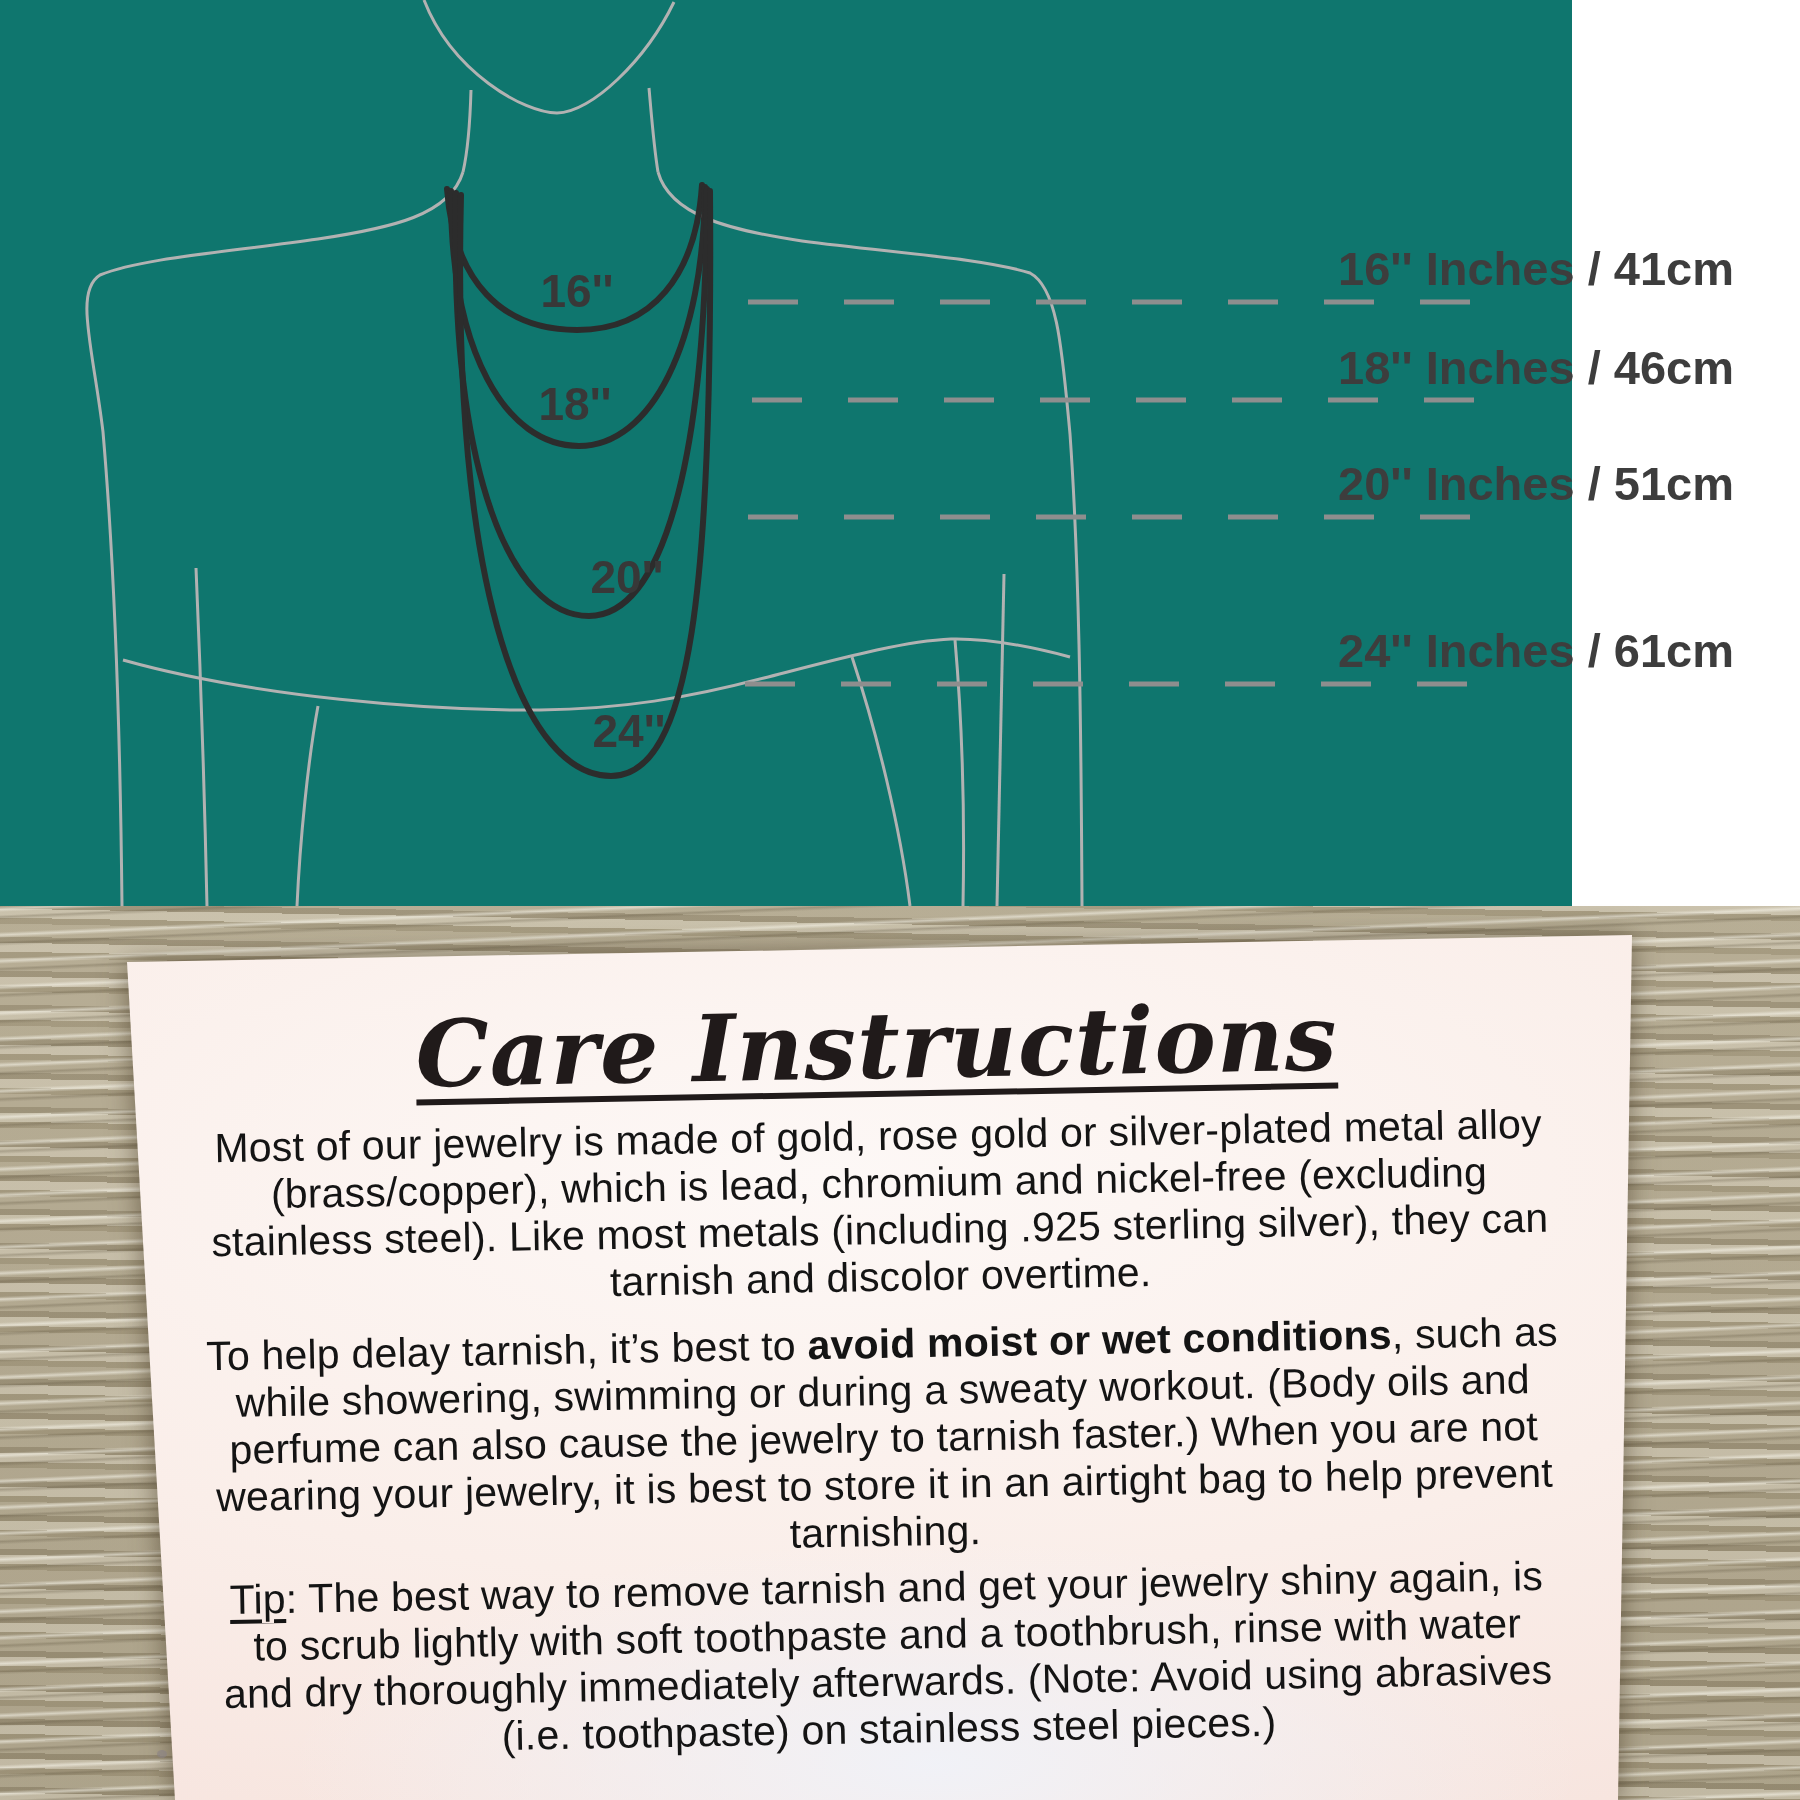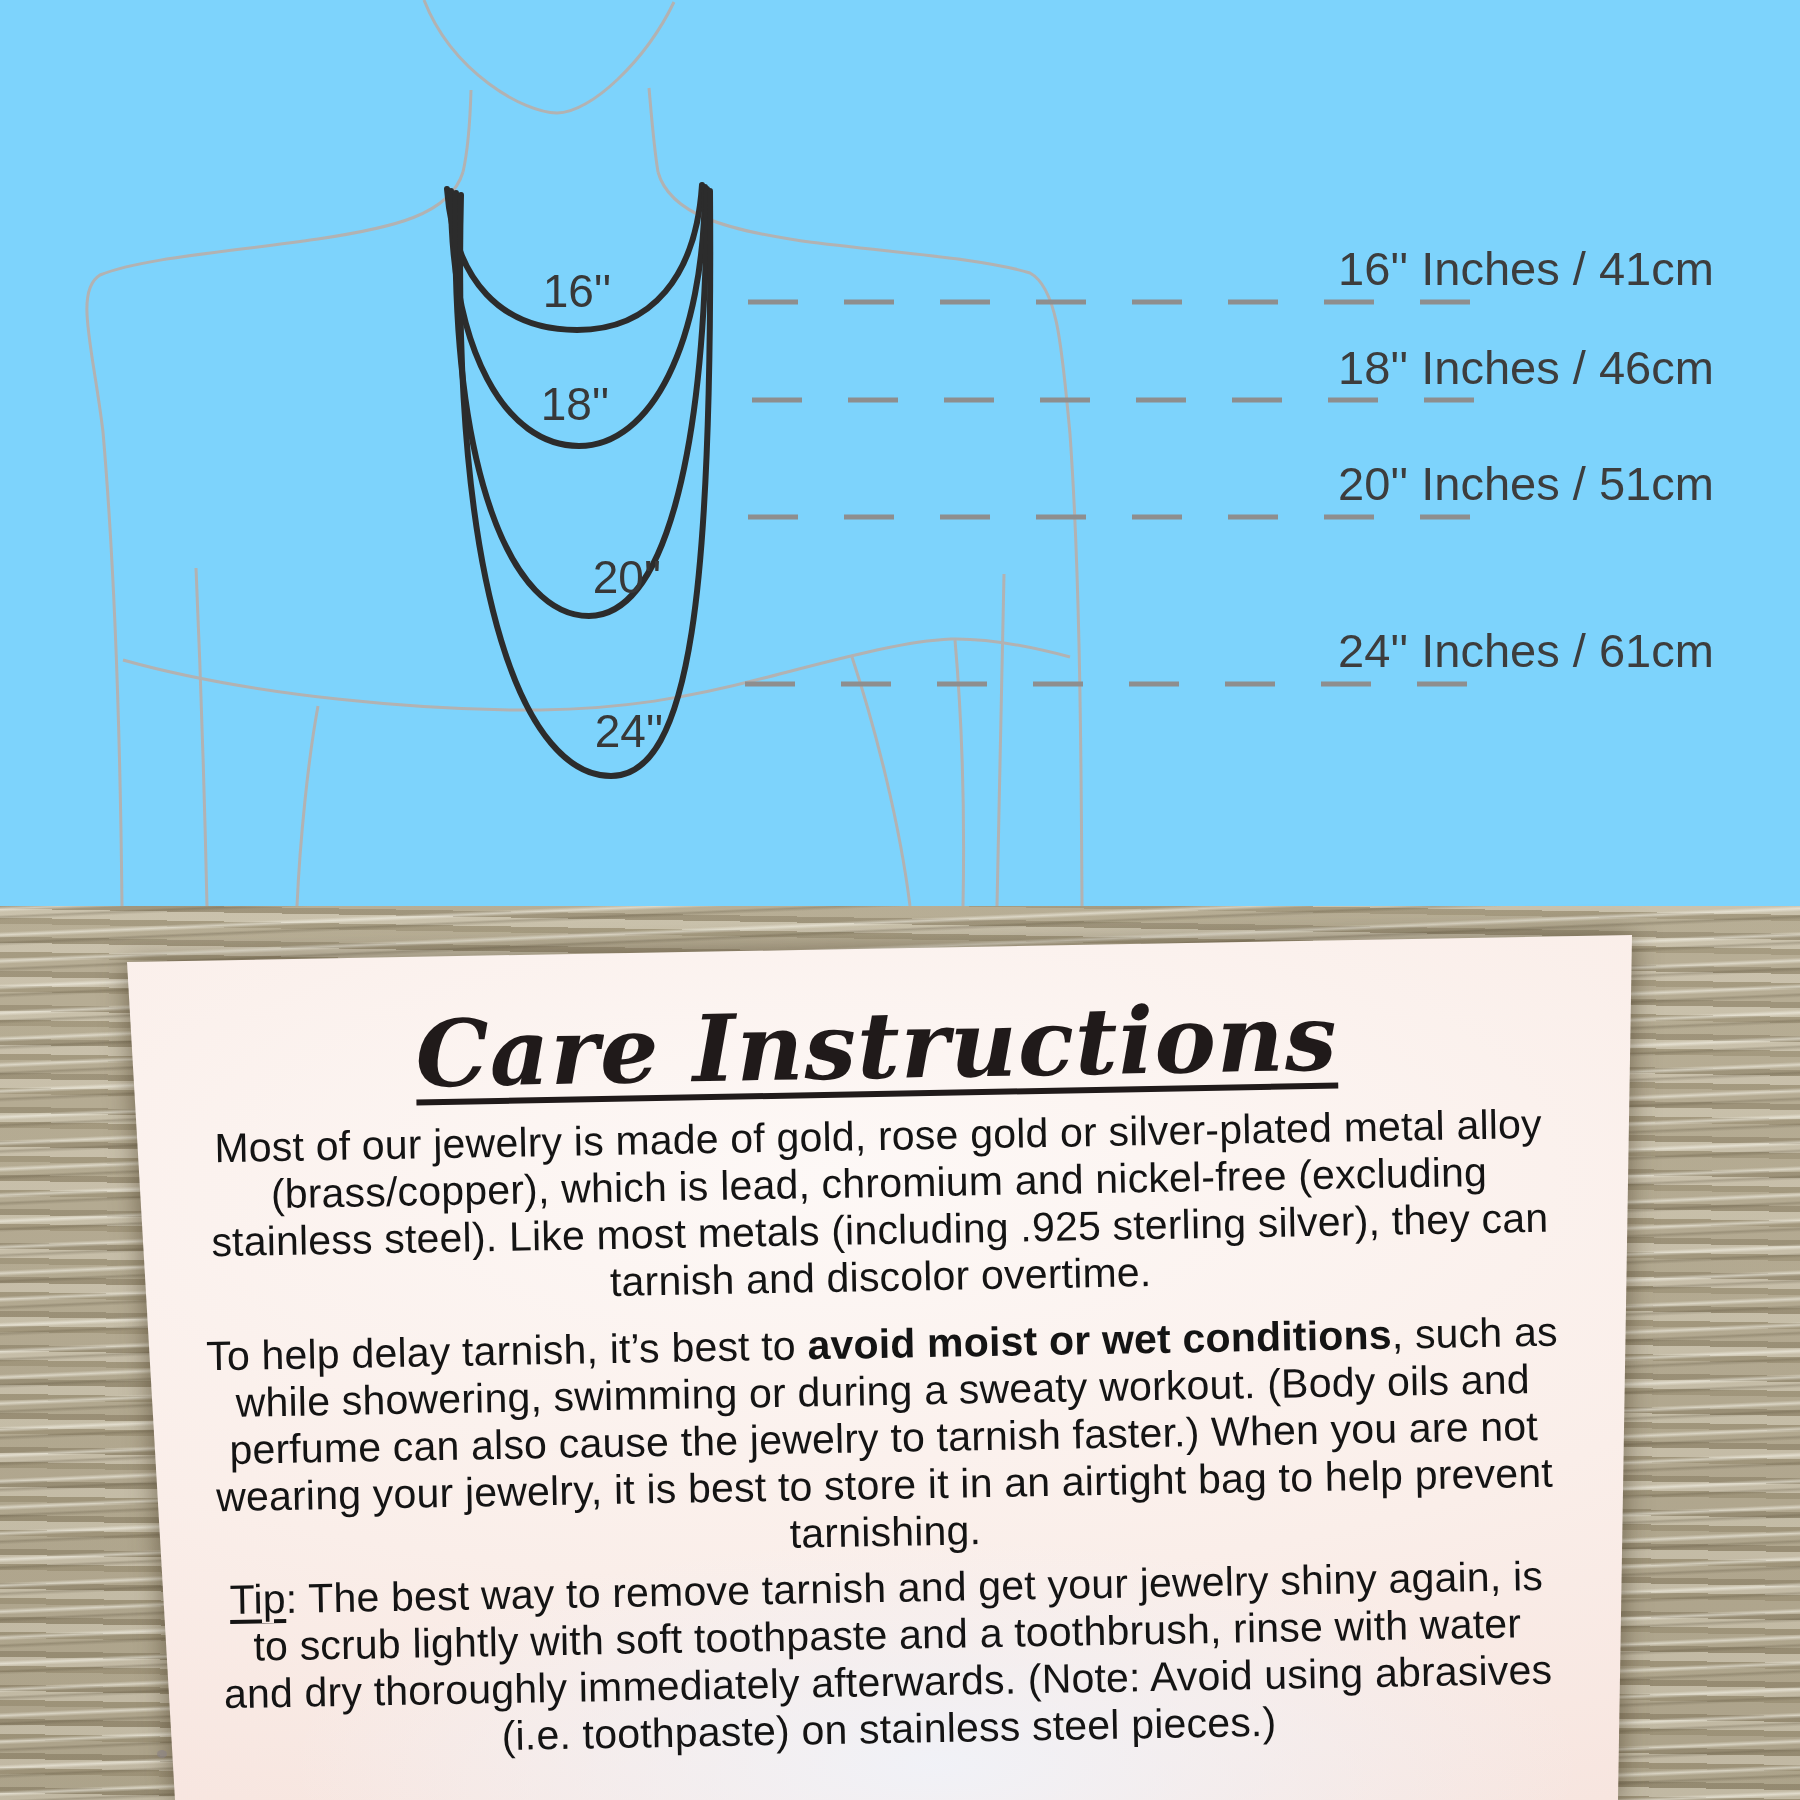--- a/index.html
+++ b/index.html
@@ -3,21 +3,21 @@
 <meta charset="utf-8">
 <style>
   html,body{margin:0;padding:0;}
   body{
     width:1800px;height:1800px;overflow:hidden;background:#ffffff;
     font-family:"Liberation Sans", sans-serif;
   }
   .stage{position:relative;width:1800px;height:1800px;}
 
   
-  .diagram{position:absolute;left:0;top:0;width:1800px;height:906px;background:#7dd3fc;}
+  .diagram{position:absolute;left:0;top:0;width:1572px;height:906px;background:#0f766e;font-weight:bold;}
   .diagram svg{display:block;}
 
   
   .wood{
     position:absolute;left:0;top:906px;width:1800px;height:894px;
     background-color:#a89d84;
     background-image:
       repeating-linear-gradient(177.5deg,
         rgba(250,248,238,0) 0px, rgba(250,248,238,0.55) 3px, rgba(250,248,238,0) 6px,
         rgba(0,0,0,0) 9px, rgba(90,80,58,0.28) 11px, rgba(0,0,0,0) 14px, rgba(0,0,0,0) 26px),

